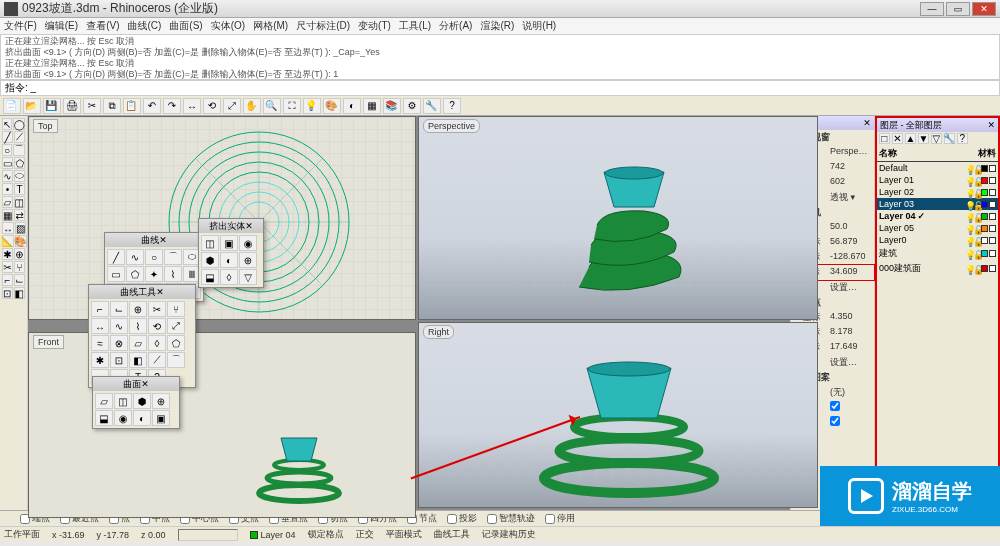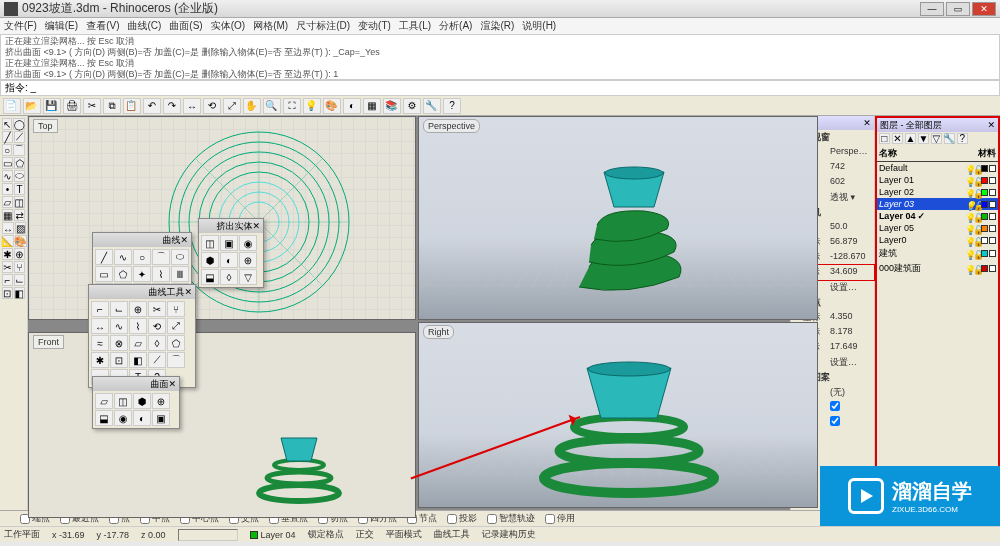--- a/index.html
+++ b/index.html
@@ -24,35 +24,35 @@
 .vp { position: absolute; background: #e5e3d8; border: 1px solid #666; }
 .vp.tl { left: 0; top: 0; width: 388px; height: 204px; }
 .vp.tr { left: 390px; top: 0; width: 400px; height: 204px; background: linear-gradient(#d8dde5 0%, #cfd5de 60%, #9aa3ad 100%); }
 .vp.bl { left: 0; top: 216px; width: 388px; height: 186px; }
 .vp.br { left: 390px; top: 206px; width: 400px; height: 186px; background: linear-gradient(#d8dde5 0%, #cfd5de 60%, #9aa3ad 100%); }
 .vp-label { position: absolute; top: 2px; left: 4px; background: rgba(240,240,240,0.8); padding: 1px 4px; font-size: 9px; color: #333; border: 1px solid #aaa; }
 .vp.tr .vp-label, .vp.br .vp-label { background: rgba(240,240,240,0.7); border-radius: 6px; }
 .grid { position: absolute; inset: 0; background-image: linear-gradient(#ccc 1px, transparent 1px), linear-gradient(90deg, #ccc 1px, transparent 1px); background-size: 12px 12px; opacity: 0.4; }
 .vp.tr .grid, .vp.br .grid { background-size: 16px 16px; opacity: 0.25; transform: perspective(300px) rotateX(60deg); transform-origin: bottom center; bottom: 30px; height: 120px; top: auto; }
 .floatpanel { position: absolute; background: #ece9d8; border: 1px solid #888; box-shadow: 2px 2px 4px rgba(0,0,0,0.3); }
-.floatpanel .fphead { height: 14px; background: linear-gradient(#e0e0e0,#c8c8c8); font-size: 9px; padding: 0 3px; display: flex; align-items: center; justify-content: flex-end; }
+.floatpanel .fphead { height: 14px; background: linear-gradient(#e0e0e0,#c8c8c8); font-size: 9px; padding: 0 3px; display: flex; align-items: center; justify-content: center; }
 .floatpanel .fpbody { padding: 2px; display: flex; flex-wrap: wrap; gap: 1px; }
-.fp1 { left: 64px; top: 116px; width: 100px; }
+.fp1 { left: 76px; top: 116px; width: 100px; }
 .fp2 { left: 170px; top: 102px; width: 66px; }
 .fp3 { left: 60px; top: 168px; width: 108px; }
 .fp4 { left: 64px; top: 260px; width: 88px; }
 .rightpanels { width: 210px; background: #ece9d8; border-left: 1px solid #ccc; display: flex; }
 .proppanel { width: 92px; border-right: 1px solid #ccc; }
 .layerpanel { width: 137px; border: 2px solid #d00; }
 .panelhead { height: 14px; background: linear-gradient(#e0defd,#c8c6e8); font-size: 9px; padding: 0 3px; display: flex; align-items: center; justify-content: space-between; }
 .panelrow { display: flex; font-size: 9px; padding: 1px 3px; color: #333; }
 .panelrow .k { width: 36px; }
 .panelrow .v { flex: 1; }
 .layerrow { display: flex; align-items: center; font-size: 9px; padding: 1px 2px; gap: 2px; }
-.layerrow.sel { background: #1d4ed8; color: #fff; font-style: italic; }
+.layerrow.sel { background: #0c4a6e; color: #fff; }
 .colorbox { width: 8px; height: 8px; border: 1px solid #333; }
 .layericons { display: flex; gap: 1px; margin-left: auto; }
 .layericons span { width: 7px; height: 7px; }
 .statusbar { height: 16px; background: #ece9d8; border-top: 1px solid #aaa; display: flex; align-items: center; padding: 0 20px; gap: 10px; font-size: 9px; color: #333; }
 .statusbar2 { height: 16px; background: #ece9d8; border-top: 1px solid #ccc; display: flex; align-items: center; padding: 0 4px; gap: 12px; font-size: 9px; color: #333; }
 .osnap { display: flex; gap: 10px; }
 .osnap label { display: flex; align-items: center; gap: 2px; }
 .watermark { position: absolute; right: 0; bottom: 20px; width: 180px; height: 60px; background: #0a95db; color: #fff; display: flex; align-items: center; justify-content: center; gap: 8px; font-size: 20px; font-weight: bold; }
 .watermark .playicon { width: 36px; height: 36px; border: 3px solid #fff; border-radius: 6px; display: flex; align-items: center; justify-content: center; }
 .arrow { position: absolute; right: 210px; top: 300px; width: 180px; height: 2px; background: #d00; transform: rotate(-20deg); transform-origin: right center; }

